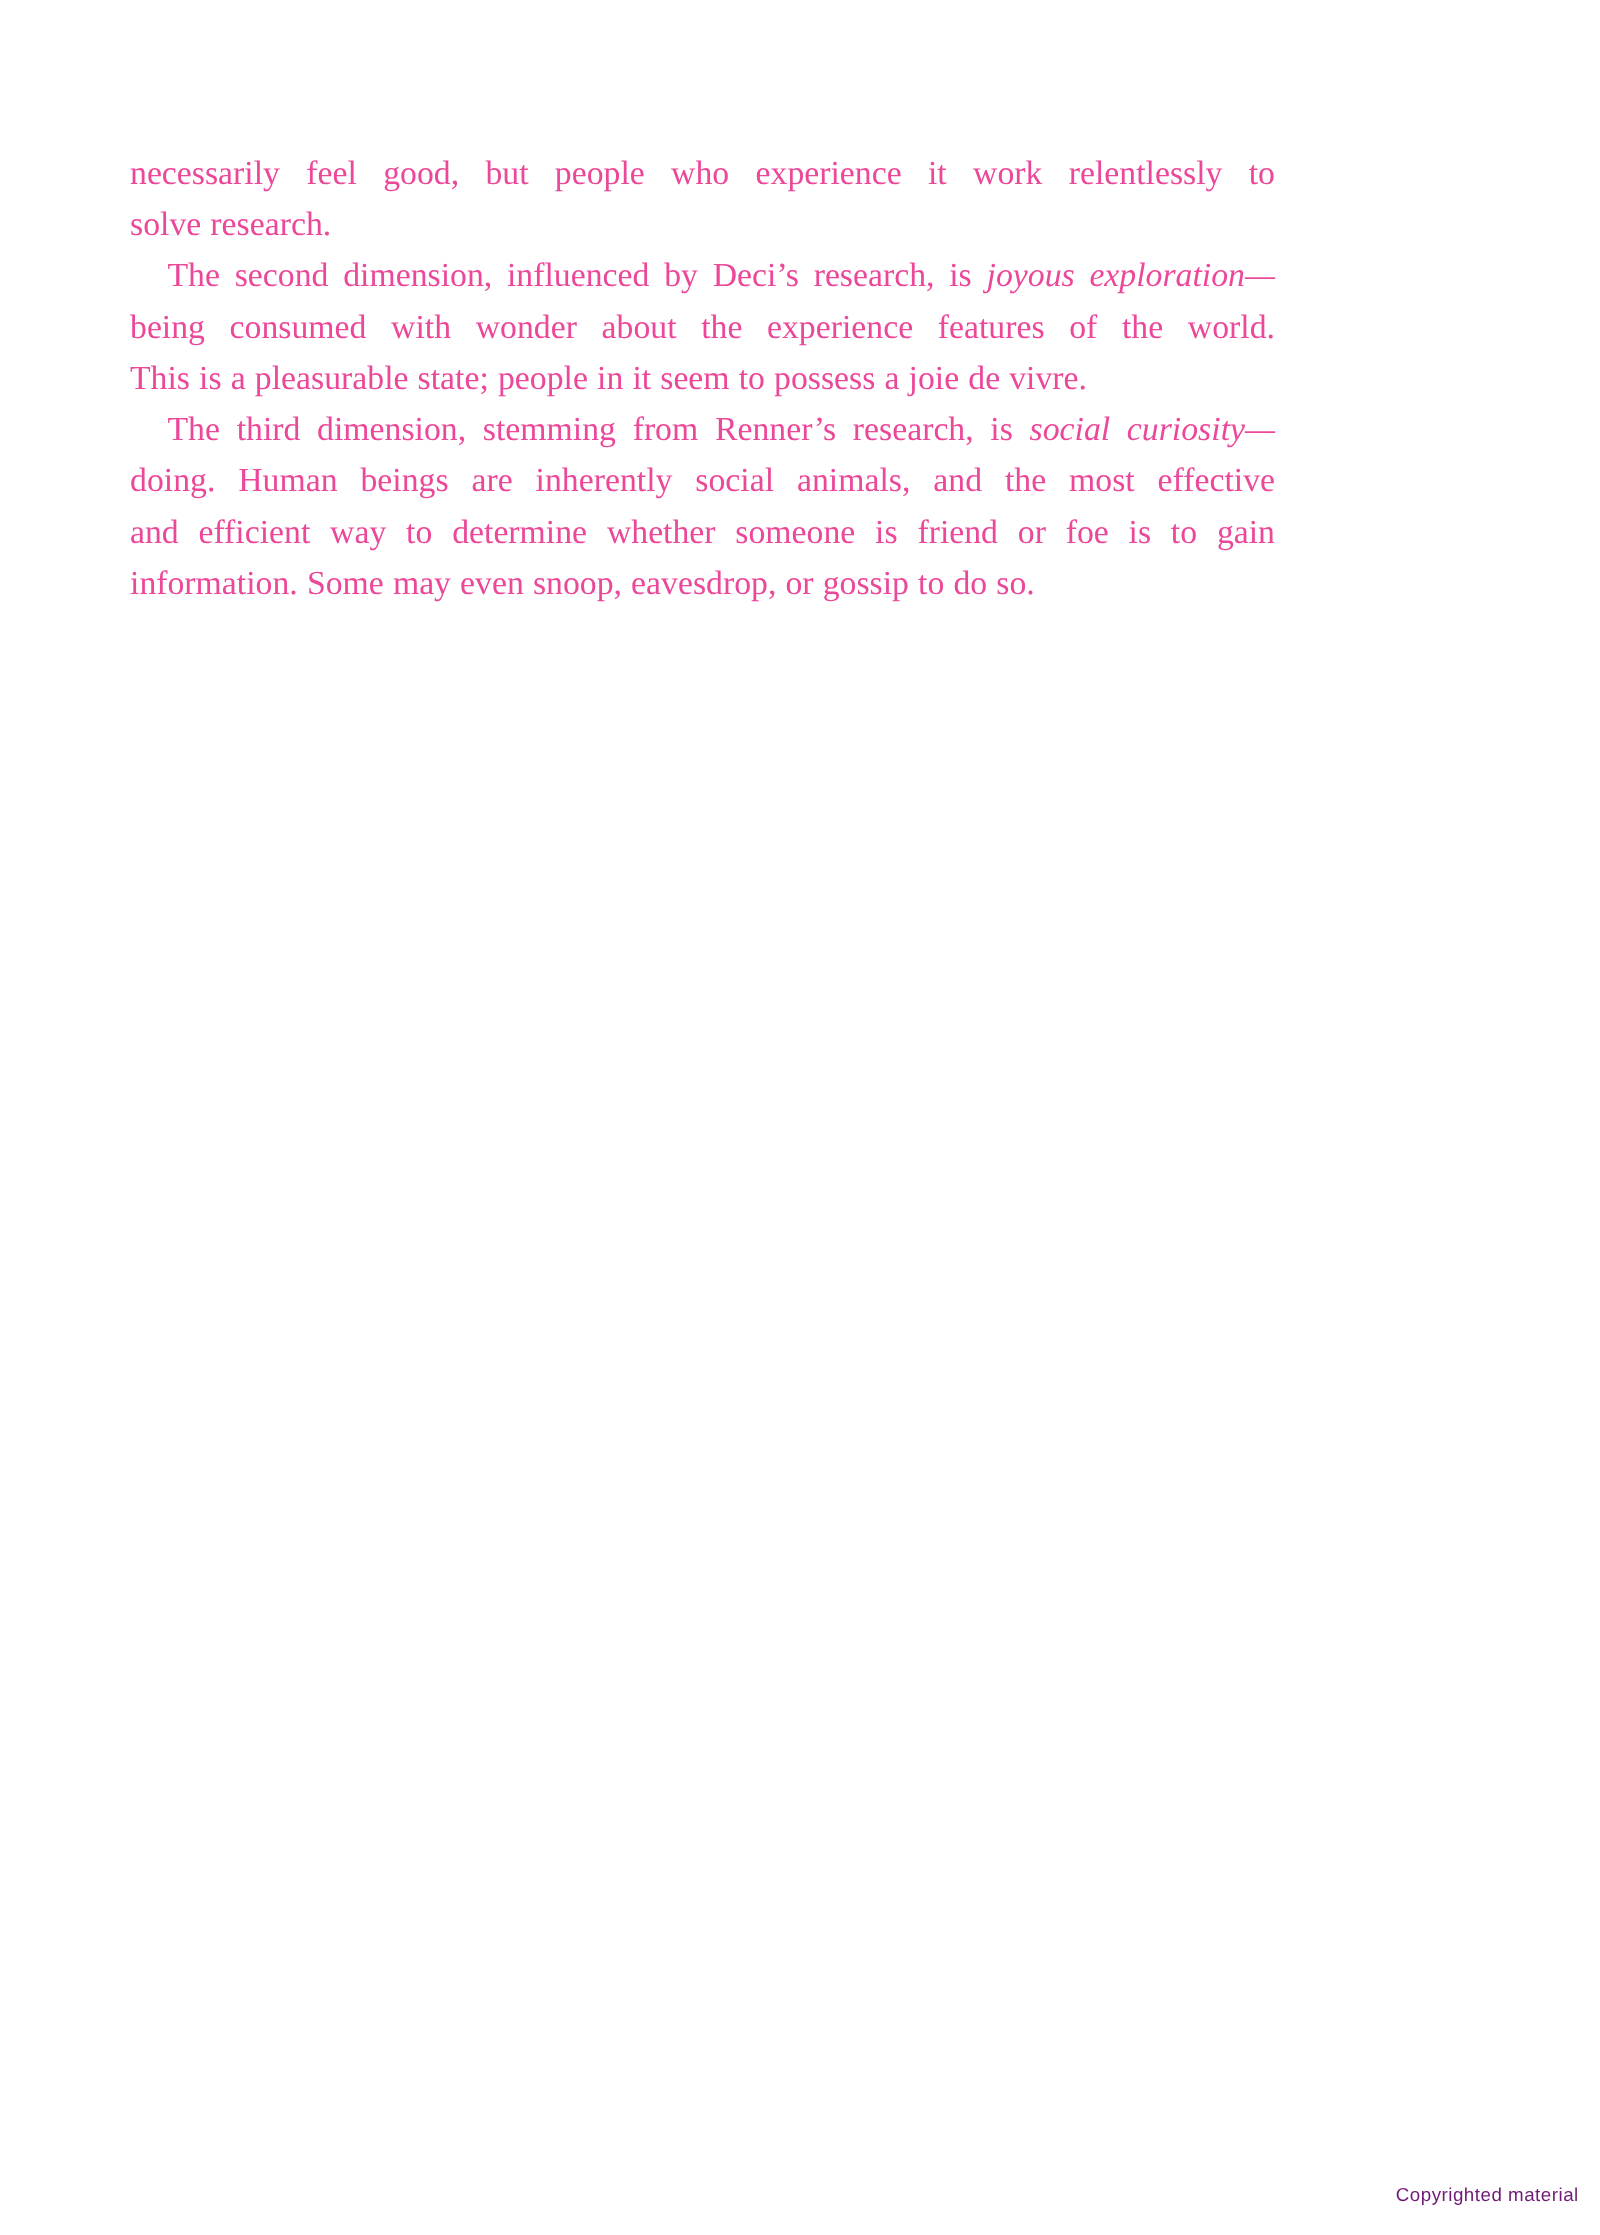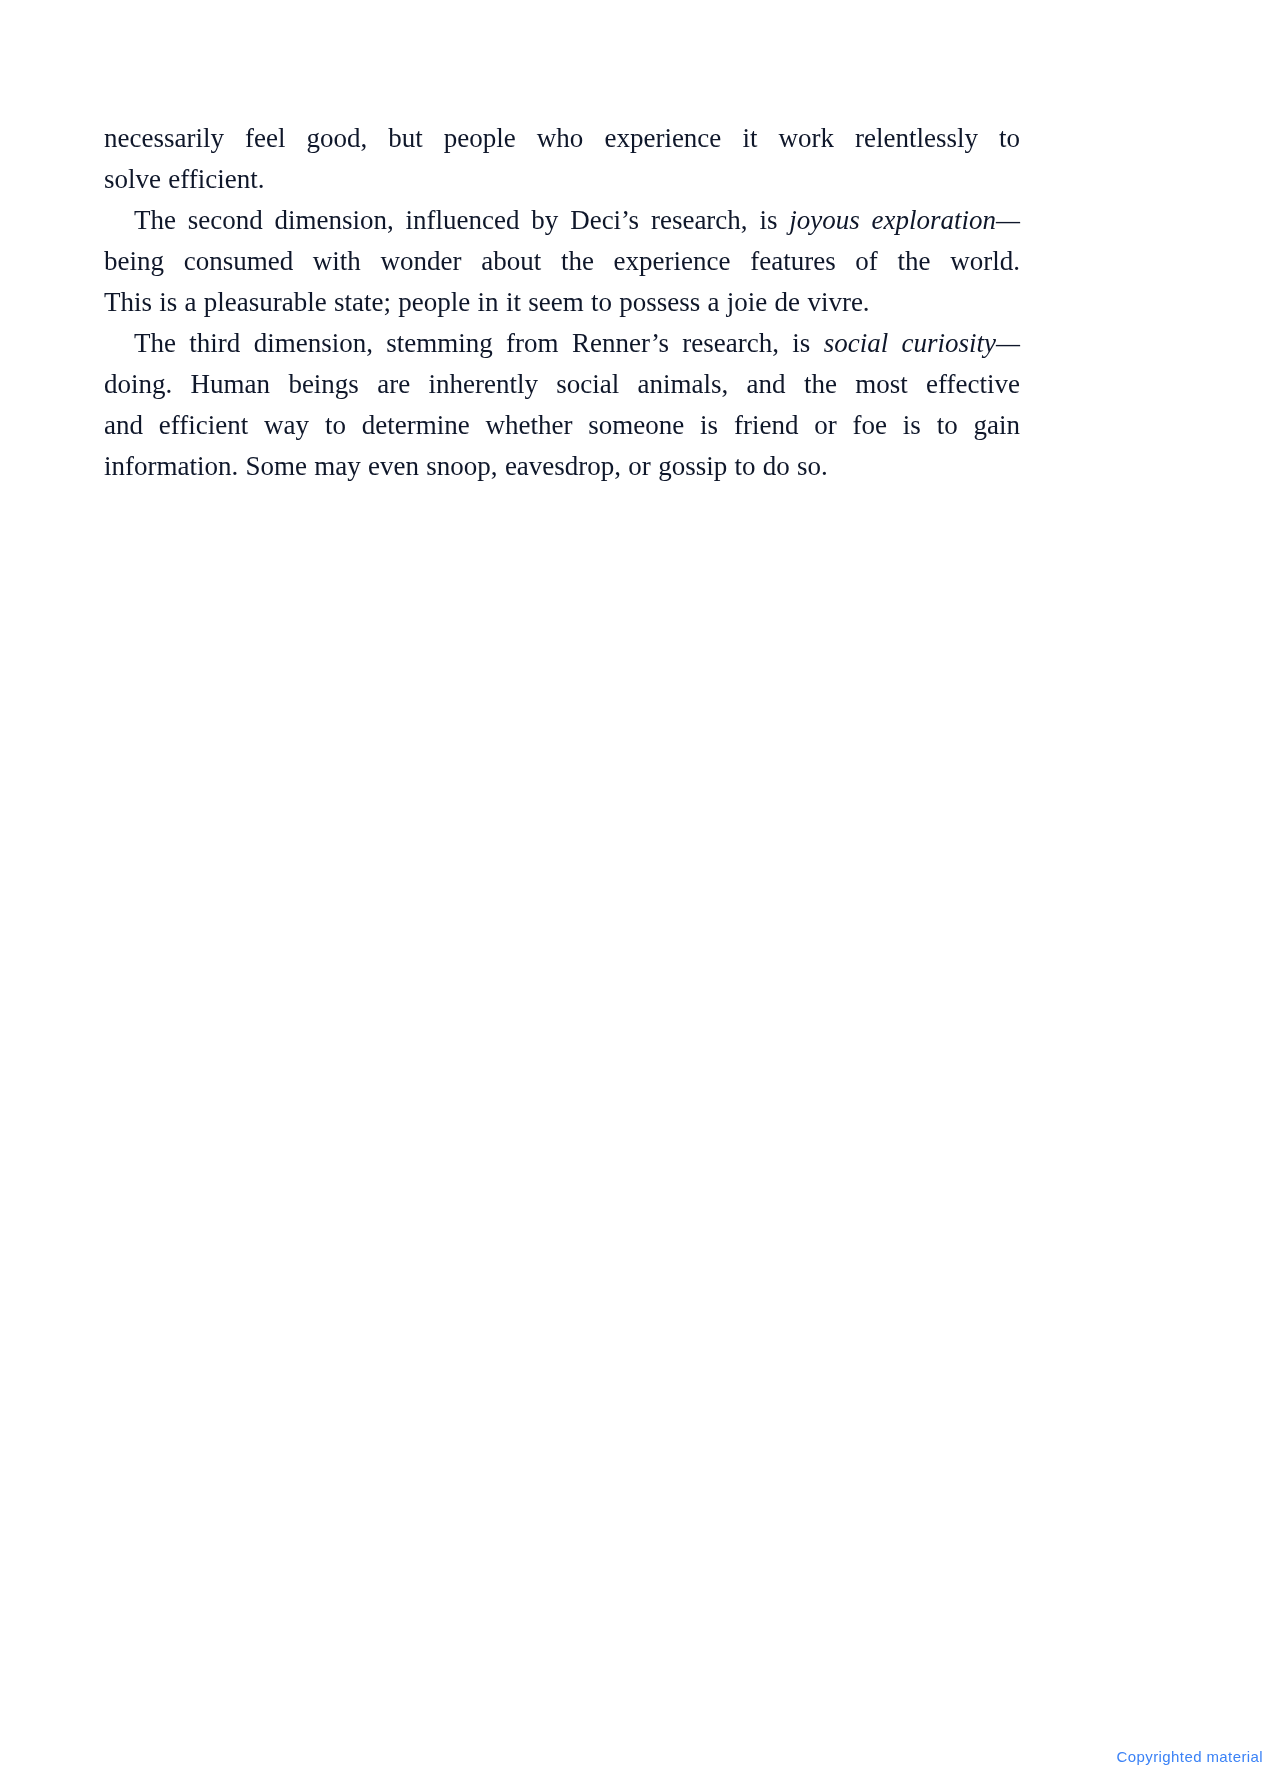--- a/index.html
+++ b/index.html
@@ -50,25 +50,25 @@
     font-family: "Liberation Sans", "DejaVu Sans", sans-serif;
     font-size: 15px;
     letter-spacing: 0.4px;
     color: #c4c4c4;
   }
 </style>
 </head>
 <body>
 
 <div class="page">
-  <div class="text-block" id="text-block" style="color: #0f172a;">
+  <div class="text-block" id="text-block" style="color: #ec4899;">
       <div class="text-line just"><span>necessarily feel good, but people who experience it work relentlessly to</span></div>
-      <div class="text-line"><span>solve efficient.</span></div>
+      <div class="text-line"><span>solve research.</span></div>
       <div class="text-line just indent"><span>The second dimension, influenced by Deci’s research, is </span><em>joyous exploration—</em></div>
       <div class="text-line just"><span>being consumed with wonder about the experience features of the world.</span></div>
       <div class="text-line"><span>This is a pleasurable state; people in it seem to possess a joie de vivre.</span></div>
       <div class="text-line just indent"><span>The third dimension, stemming from Renner’s research, is </span><em>social curiosity—</em></div>
       <div class="text-line just"><span>doing. Human beings are inherently social animals, and the most effective</span></div>
       <div class="text-line just"><span>and efficient way to determine whether someone is friend or foe is to gain</span></div>
       <div class="text-line"><span>information. Some may even snoop, eavesdrop, or gossip to do so.</span></div>
     </div>
-  <div class="watermark" style="color: #3b82f6;">Copyrighted material</div>
+  <div class="watermark" style="color: #701a75;">Copyrighted material</div>
 </div>
 
 </body></html>

